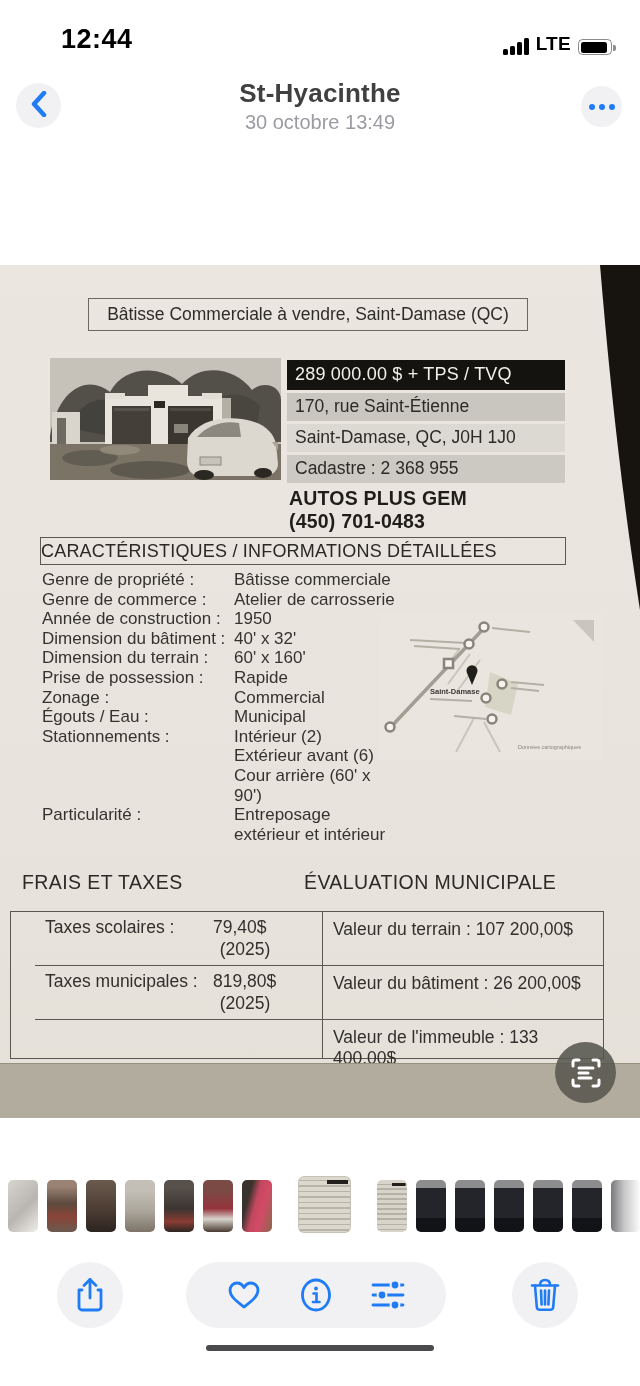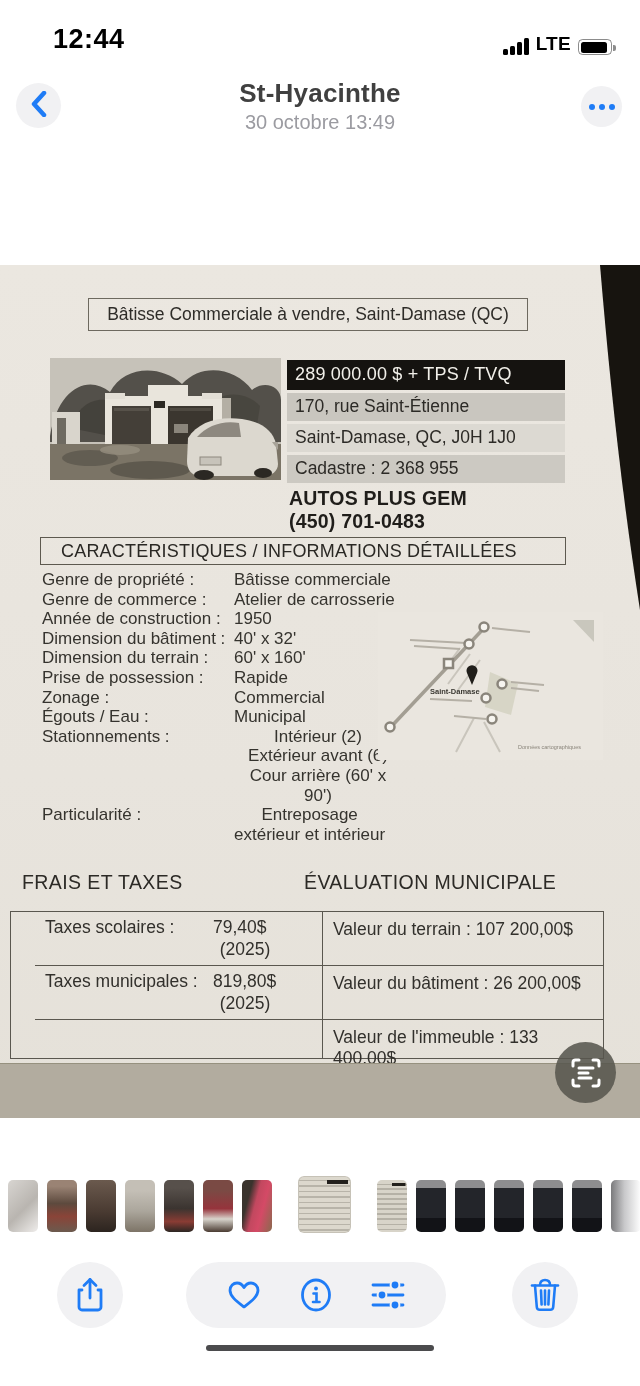--- a/index.html
+++ b/index.html
@@ -1,21 +1,21 @@
 <!DOCTYPE html>
 <html><head>
 <meta charset="utf-8">
 <style>
   * { margin:0; padding:0; box-sizing:border-box; }
   html,body { width:640px; height:1386px; background:#ffffff; overflow:hidden;
     font-family:"Liberation Sans", sans-serif; -webkit-font-smoothing:antialiased; }
   .screen { position:relative; width:640px; height:1386px; background:#fff; }
 
   
-  .statusbar { position:absolute; top:0; left:8px; right:0; height:60px;padding-left:33px; }
+  .statusbar { position:absolute; top:0; left:16px; right:0; height:60px;padding-left:33px; }
   .sb-time { position:absolute; left:45px; top:24px; font-size:27px; font-weight:bold; color:#000; letter-spacing:.5px; }
   .sb-right { position:absolute; right:28px; top:33px; display:flex; align-items:flex-end; gap:7px; }
   .sb-signal { display:flex; align-items:flex-end; gap:2.5px; height:17px; }
   .sb-signal i { display:block; width:4.5px; background:#000; border-radius:1.5px; }
   .sb-signal i:nth-child(1){height:6px} .sb-signal i:nth-child(2){height:9px}
   .sb-signal i:nth-child(3){height:13px} .sb-signal i:nth-child(4){height:17px}
   .sb-lte { font-size:19px; font-weight:600; color:#000; letter-spacing:.3px; }
   .sb-batt { position:relative; width:34px; height:16px; border:1.5px solid rgba(0,0,0,.45); border-radius:4.5px; }
   .sb-batt .fill { position:absolute; left:1.5px; top:1.5px; bottom:1.5px; width:26px; background:#000; border-radius:2.5px; }
   .sb-batt .nub { position:absolute; right:-4.5px; top:4.5px; width:2.5px; height:6px; background:rgba(0,0,0,.45); border-radius:0 2px 2px 0; }
@@ -40,26 +40,26 @@
   .building { position:absolute; left:50px; top:93px; width:231px; height:122px; }
 
   .price-block { position:absolute; left:287px; top:95px; width:278px; }
   .price-banner { background:#151310; color:#f2f0ea; font-size:18px; font-weight:500;
     padding:4px 8px 5px; margin-bottom:3px; letter-spacing:.2px; }
   .addr-row { font-size:17.5px; padding:3px 8px 4px; margin-bottom:3px; color:#2c2a26; }
   .addr-row.g1 { background:#c9c6bf;padding-left:8px; } .addr-row.g2 { background:#dcd9d2; } .addr-row.g3 { background:#ccc9c2; }
   .contact { position:absolute; left:289px; top:222px; font-weight:bold; font-size:19.5px; line-height:23px; color:#1f1d1a; letter-spacing:.2px; }
 
   .section-box { position:absolute; left:40px; top:272px; width:526px; height:28px;
-    border:1.5px solid #5d594f; display:flex; align-items:center; padding-left:20px;
+    border:1.5px solid #5d594f; display:flex; align-items:center; padding-left:0;
     font-size:18px; color:#2a2824; letter-spacing:.2px; }
   .details { position:absolute; left:42px; top:305px; width:360px; font-size:17px; line-height:19.6px; }
   .detail-row { display:flex; }
   .detail-label { width:192px; flex:none; color:#35332e; }
-  .detail-value { white-space:pre-line; color:#35332e;text-align:center; }
+  .detail-value { white-space:pre-line; color:#35332e; }
 
   .map { position:absolute; left:378px; top:347px; width:225px; height:148px; }
 
   .tax-head { position:absolute; top:606px; font-size:19.5px; color:#2c2a26; letter-spacing:.4px; }
   .tax-head.left { left:22px; } .tax-head.right { left:304px; }
   .tax-table { position:absolute; left:10px; top:646px; width:594px; height:148px;
     border:1.5px solid #5a574f; display:grid; grid-template-columns:288px 1fr; grid-template-rows:54px 54px 1fr; font-size:17.5px;padding-left:24px; }
   .tax-cell { border-right:1.5px solid #5a574f; border-bottom:1.5px solid #5a574f; position:relative; }
   .tax-cell.last-col { border-right:none; } .tax-cell.last-row { border-bottom:none; }
   .tl-label { position:absolute; left:10px; top:5px; }

